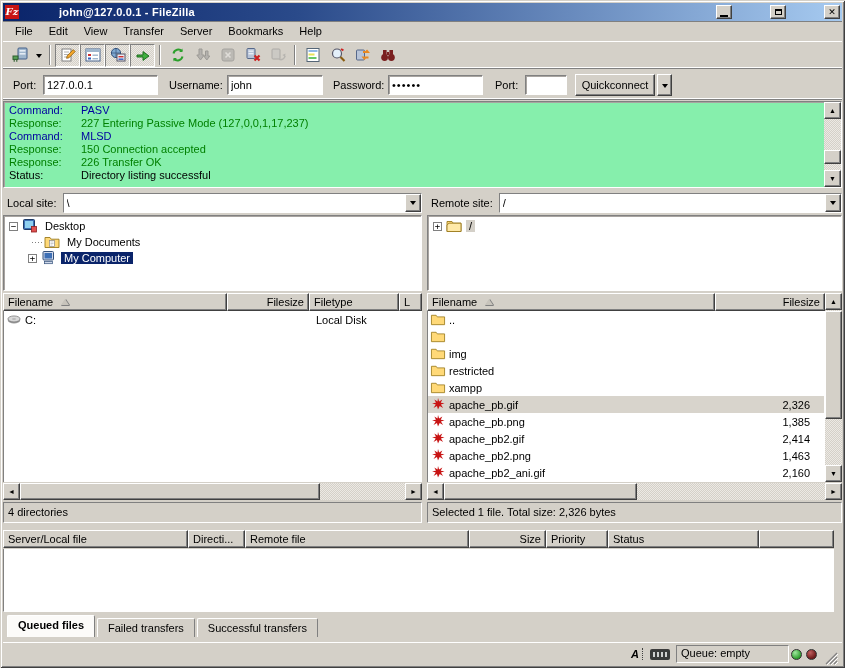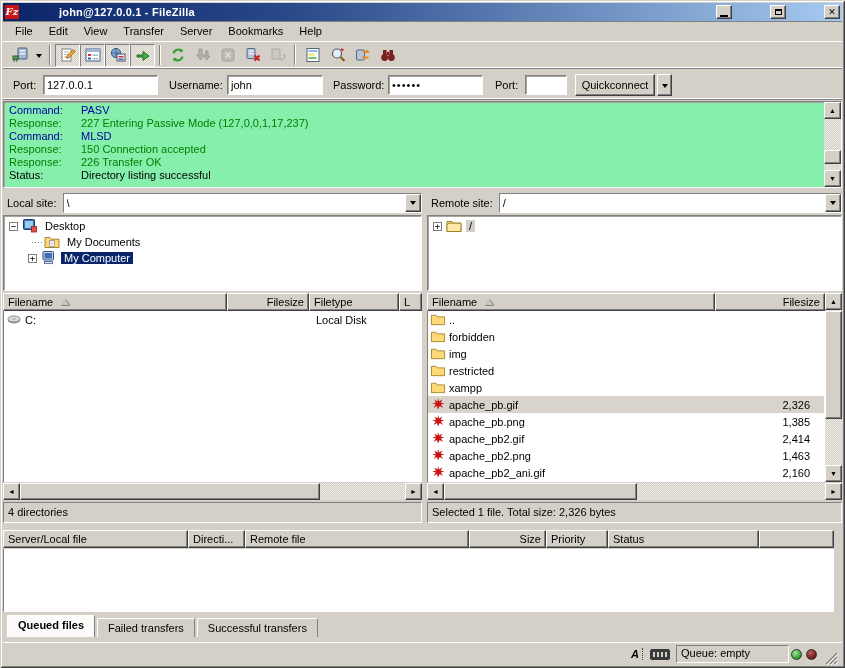--- a/index.html
+++ b/index.html
@@ -444,21 +444,20 @@
           <svg class="fico" viewBox="0 0 16 16">
               <path d="M1 13.5V3.5h5l1.2 1.7H15v8.3z" fill="#FFD978" stroke="#9C7C1E" stroke-width=".9"></path>
             </svg>
           <span class="fname" style="flex:1">..</span>
           <span class="fsize" style="width:88px;padding-right:14px"></span>
         </div>
         <div class="frow">
           <svg class="fico" viewBox="0 0 16 16">
               <path d="M1 13.5V3.5h5l1.2 1.7H15v8.3z" fill="#FFD978" stroke="#9C7C1E" stroke-width=".9"></path>
             </svg>
-          <span class="fname" style="flex:1">forbidden</span>
           <span class="fsize" style="width:88px;padding-right:14px"></span>
         </div>
         <div class="frow">
           <svg class="fico" viewBox="0 0 16 16">
               <path d="M1 13.5V3.5h5l1.2 1.7H15v8.3z" fill="#FFD978" stroke="#9C7C1E" stroke-width=".9"></path>
             </svg>
           <span class="fname" style="flex:1">img</span>
           <span class="fsize" style="width:88px;padding-right:14px"></span>
         </div>
         <div class="frow">

